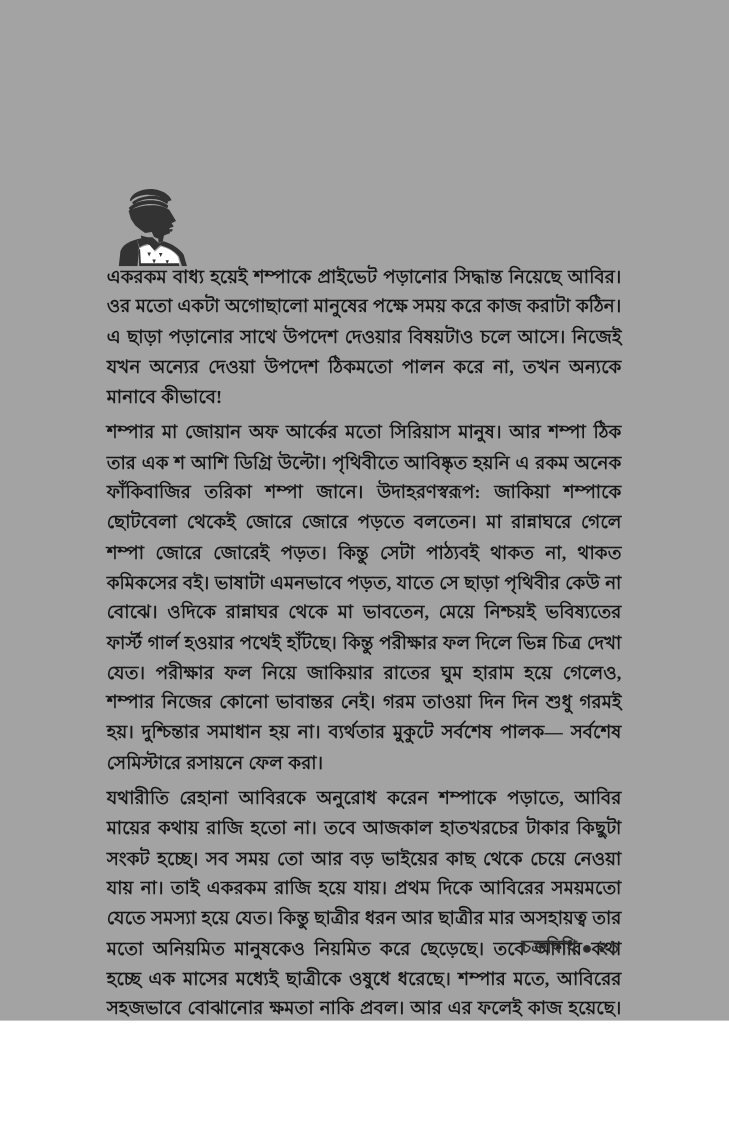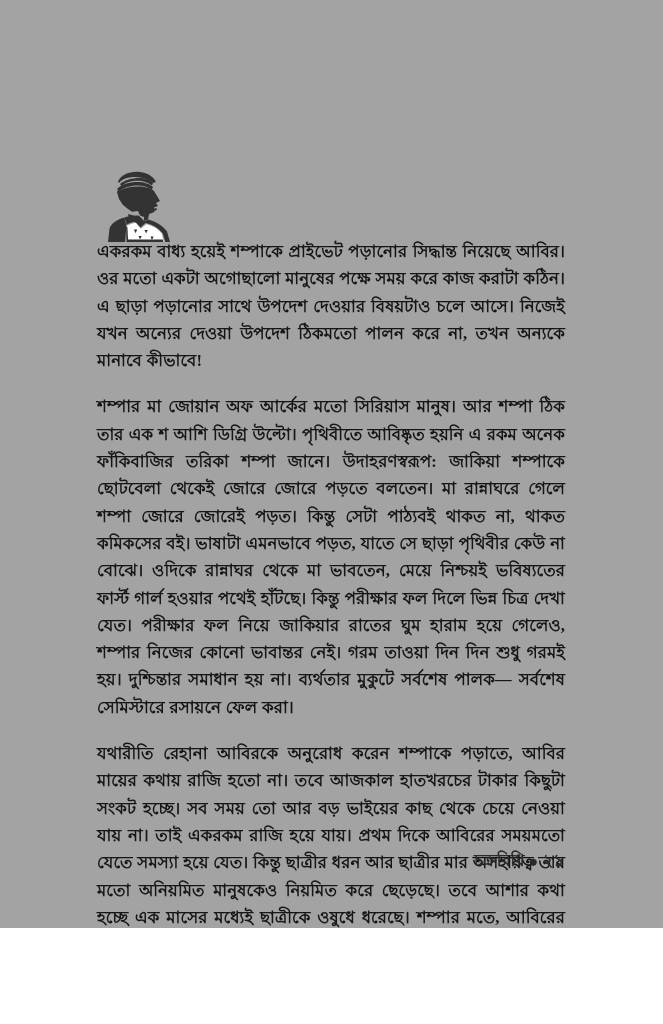--- a/index.html
+++ b/index.html
@@ -49,21 +49,21 @@
     line-height: 27.3px;
     letter-spacing: 0.1px;
     word-spacing: 0.5px;
     color: #161616;
     text-indent: 0;
   }
   .para.last {
     text-align-last: justify;
   }
   .para + .para {
-    margin-top: 19px;
+    margin-top: 5px;
   }
   
   .footer {
     position: absolute;
     right: 99px;
     bottom: 56px;
     font-size: 16.5px;
     line-height: 20px;
     color: #2a2a2a;
     white-space: nowrap;

